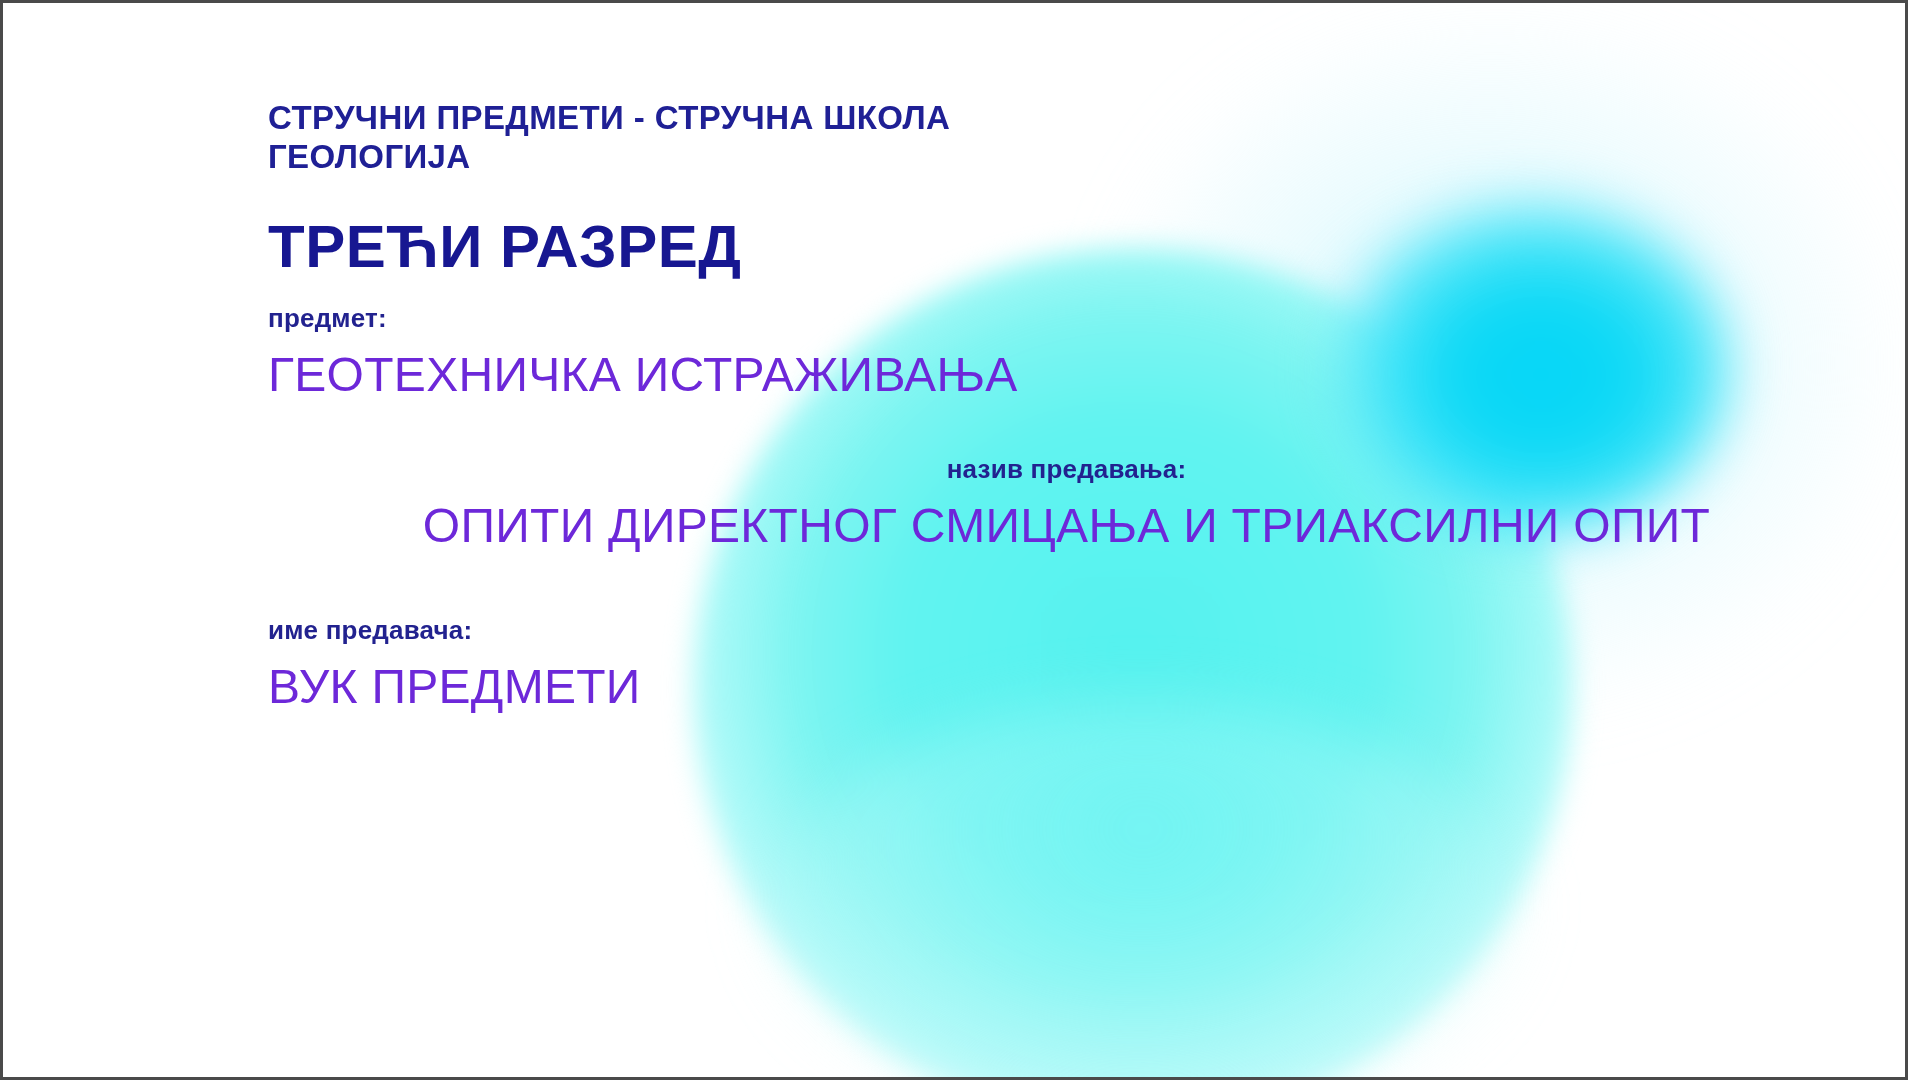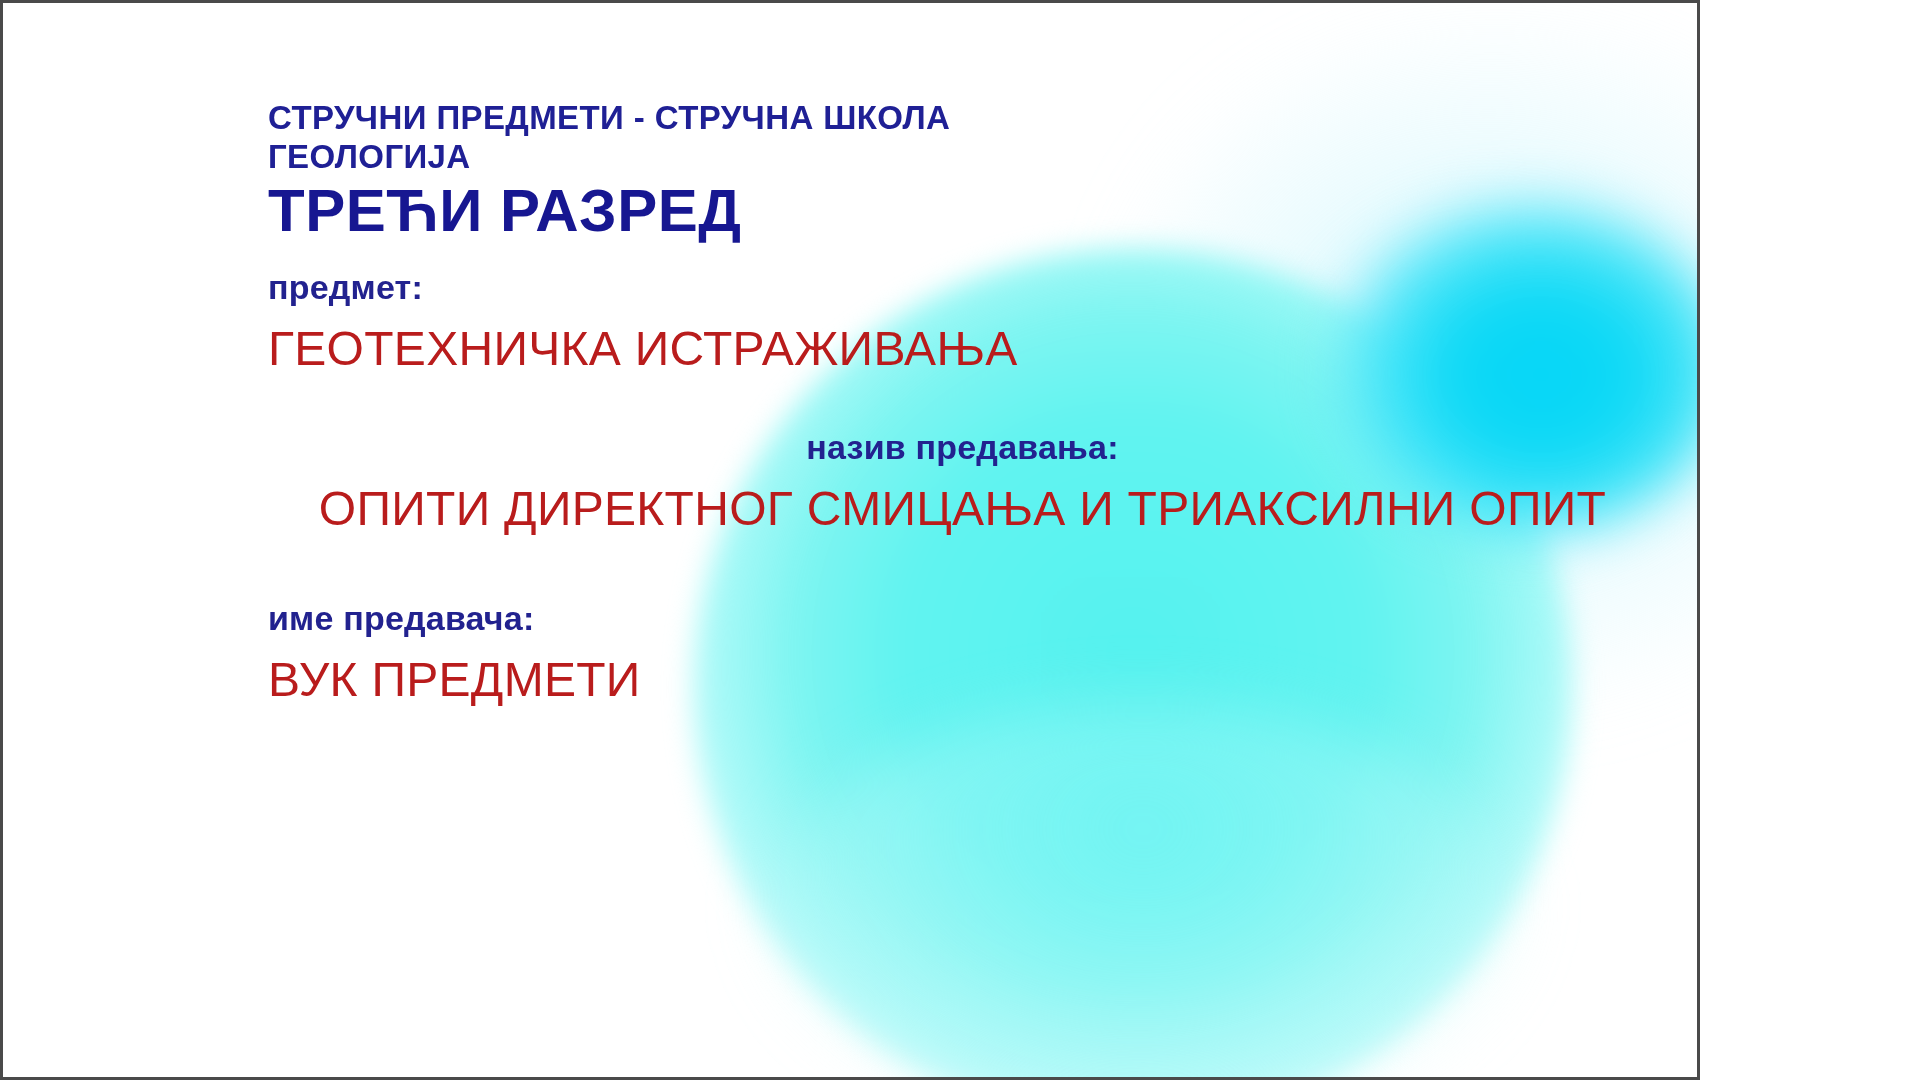--- a/index.html
+++ b/index.html
@@ -4,21 +4,21 @@
 <title>Lecture Title Card</title>
 <style>
   html, body {
     margin: 0;
     padding: 0;
     background: #ffffff;
   }
 
   .stage {
     position: relative;
-    width: 1700px;
+    width: 1908px;
     height: 1080px;
     overflow: hidden;
     background: #ffffff;
     box-sizing: border-box;
     border: 3px solid #4a4a4a;
     font-family: "Liberation Sans", "DejaVu Sans", sans-serif;
   }
 
   
   .bg-layer {
@@ -103,42 +103,42 @@
   .course-line {
     font-size: 33px;
     font-weight: 700;
     line-height: 1.18;
     letter-spacing: 0.4px;
     white-space: pre-line;
     color: #1f2095;
   }
 
   .grade {
-    margin-top: 4px;
+    margin-top: 40px;
     font-size: 60px;
     font-weight: 700;
     line-height: 1.0;
     letter-spacing: 0.5px;
     color: #171791;
   }
 
   .field-label {
-    font-size: 34px;
+    font-size: 26px;
     font-weight: 700;
     line-height: 1.2;
     letter-spacing: 0.2px;
     color: #22228f;
   }
 
   .field-value {
     font-size: 48px;
     font-weight: 400;
     line-height: 1.12;
     letter-spacing: 0.3px;
-    color: #b91c1c;
+    color: #6d28d9;
   }
 
   .block-subject   { margin-top: 26px; }
   .block-subject .field-value { margin-top: 14px; }
 
   .block-lecture   { margin-top: 52px; text-align: center; }
   .block-lecture .field-value { margin-top: 14px; }
 
   .block-lecturer  { margin-top: 62px; }
   .block-lecturer .field-value { margin-top: 14px; }

